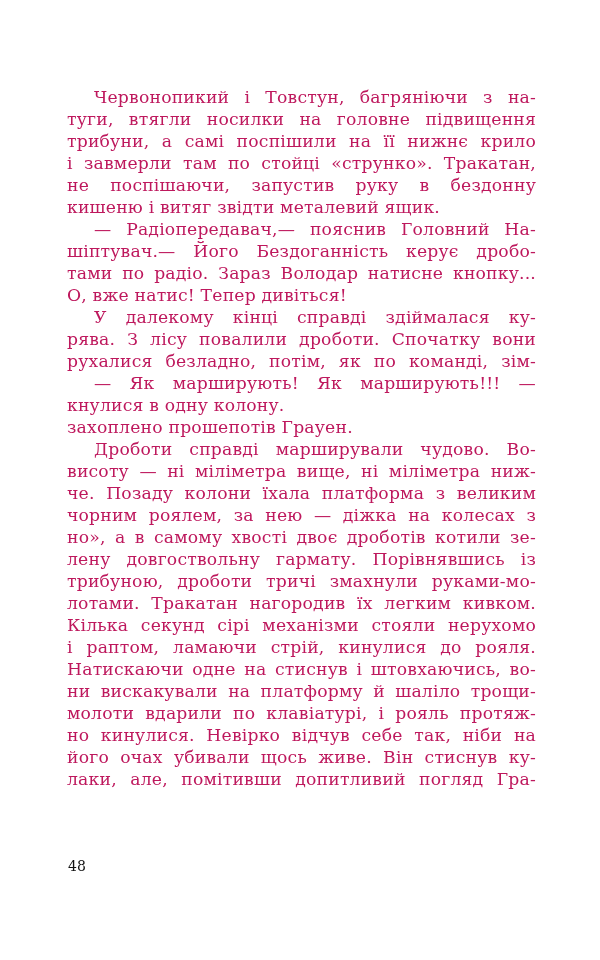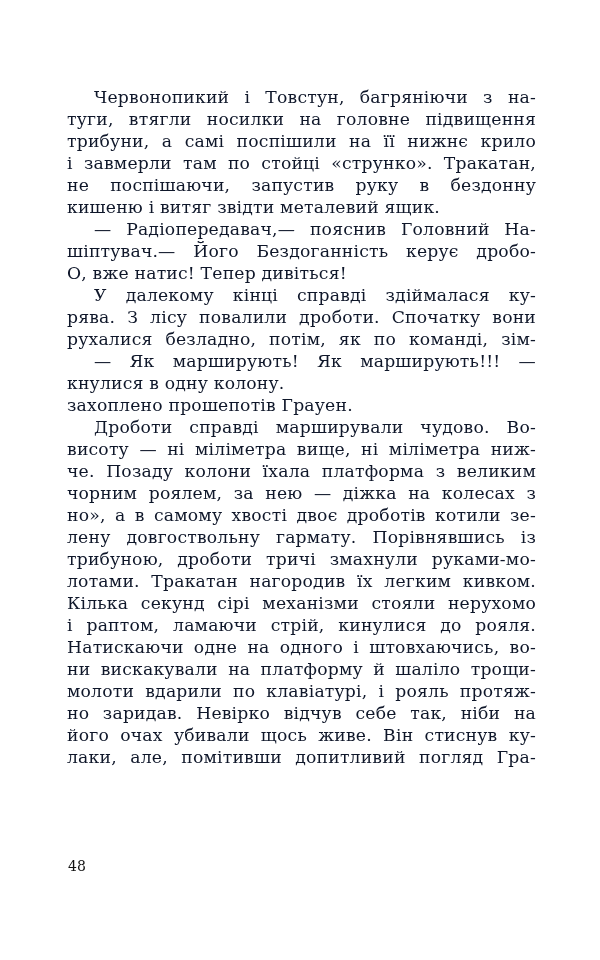--- a/index.html
+++ b/index.html
@@ -1,20 +1,20 @@
 <!DOCTYPE html>
 <html><head>
 <meta charset="utf-8">
 <style>
   html, body { margin:0; padding:0; background:#ffffff; }
   body { width:600px; height:960px; position:relative; overflow:hidden; }
   .page {
     position:absolute; left:67px; top:86px; width:469px;
     font-family:"DejaVu Serif", serif; font-size:17.2px; line-height:22.03px;
-    color:#0f172a; letter-spacing:0.2px;
+    color:#be185d; letter-spacing:0.2px;
   }
   .line { display:block; white-space:nowrap; text-align:justify; text-align-last:justify; height:22.03px; overflow:visible; }
   .line.last { text-align-last:left; }
   .line.indent { padding-left:27px; }
   .pagenum {
     position:absolute; left:68px; top:858px;
     font-family:"DejaVu Serif", serif; font-size:14px; color:#111;
   }
 </style>
 </head>
@@ -24,41 +24,42 @@
 
   <span class="line indent">Червонопикий і Товстун, багряніючи з на-</span>
   <span class="line">туги, втягли носилки на головне підвищення</span>
   <span class="line">трибуни, а самі поспішили на її нижнє крило</span>
   <span class="line">і завмерли там по стойці «струнко». Тракатан,</span>
   <span class="line">не поспішаючи, запустив руку в бездонну</span>
   <span class="line last">кишеню і витяг звідти металевий ящик.</span>
 
   <span class="line indent">— Радіопередавач,— пояснив Головний На-</span>
   <span class="line">шіптувач.— Його Бездоганність керує дробо-</span>
+  <span class="line">тами по радіо. Зараз Володар натисне кнопку...</span>
   <span class="line last">О, вже натис! Тепер дивіться!</span>
 
   <span class="line indent">У далекому кінці справді здіймалася ку-</span>
   <span class="line">рява. З лісу повалили дроботи. Спочатку вони</span>
   <span class="line">рухалися безладно, потім, як по команді, зім-</span>
   <span class="line indent">— Як марширують! Як марширують!!! —</span>
 
   <span class="line last">кнулися в одну колону.</span>
   <span class="line last">захоплено прошепотів Грауен.</span>
 
   <span class="line indent">Дроботи справді марширували чудово. Во-</span>
   <span class="line">висоту — ні міліметра вище, ні міліметра ниж-</span>
   <span class="line">че. Позаду колони їхала платформа з великим</span>
   <span class="line">чорним роялем, за нею — діжка на колесах з</span>
   <span class="line">но», а в самому хвості двоє дроботів котили зе-</span>
   <span class="line">лену довгоствольну гармату. Порівнявшись із</span>
   <span class="line">трибуною, дроботи тричі змахнули руками-мо-</span>
   <span class="line">лотами. Тракатан нагородив їх легким кивком.</span>
   <span class="line">Кілька секунд сірі механізми стояли нерухомо</span>
   <span class="line">і раптом, ламаючи стрій, кинулися до рояля.</span>
-  <span class="line">Натискаючи одне на одного і штовхаючись, во-</span>
+  <span class="line">Натискаючи одне на стиснув і штовхаючись, во-</span>
   <span class="line">ни вискакували на платформу й шаліло трощи-</span>
   <span class="line">молоти вдарили по клавіатурі, і рояль протяж-</span>
-  <span class="line">но заридав. Невірко відчув себе так, ніби на</span>
+  <span class="line">но кинулися. Невірко відчув себе так, ніби на</span>
   <span class="line">його очах убивали щось живе. Він стиснув ку-</span>
   <span class="line">лаки, але, помітивши допитливий погляд Гра-</span>
 </div>
 
 <div class="pagenum">48</div>
 
 </body></html>

